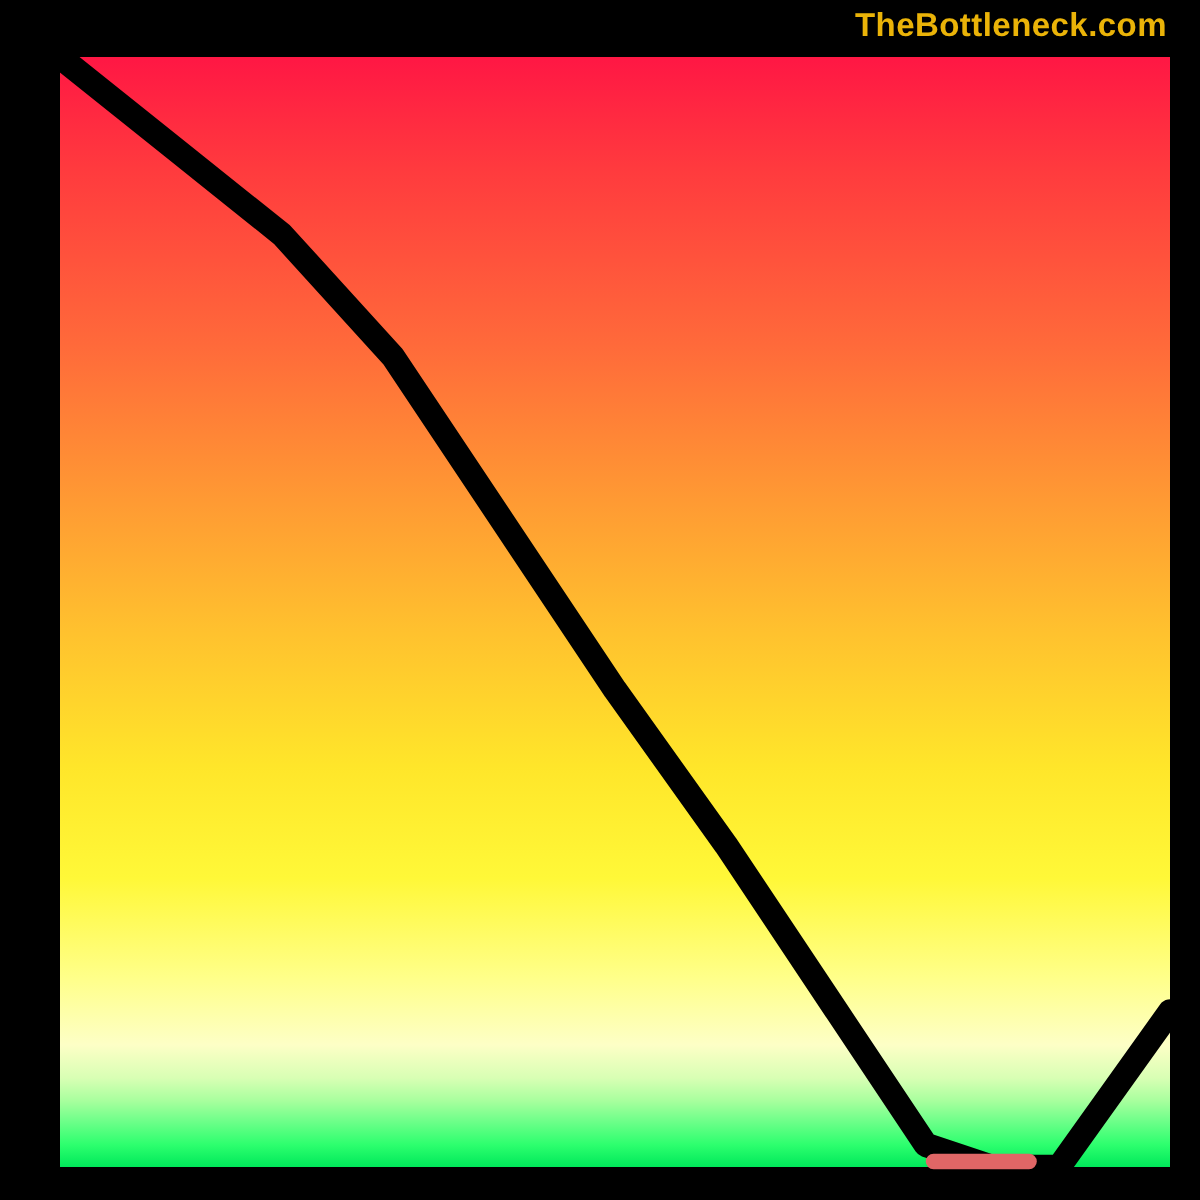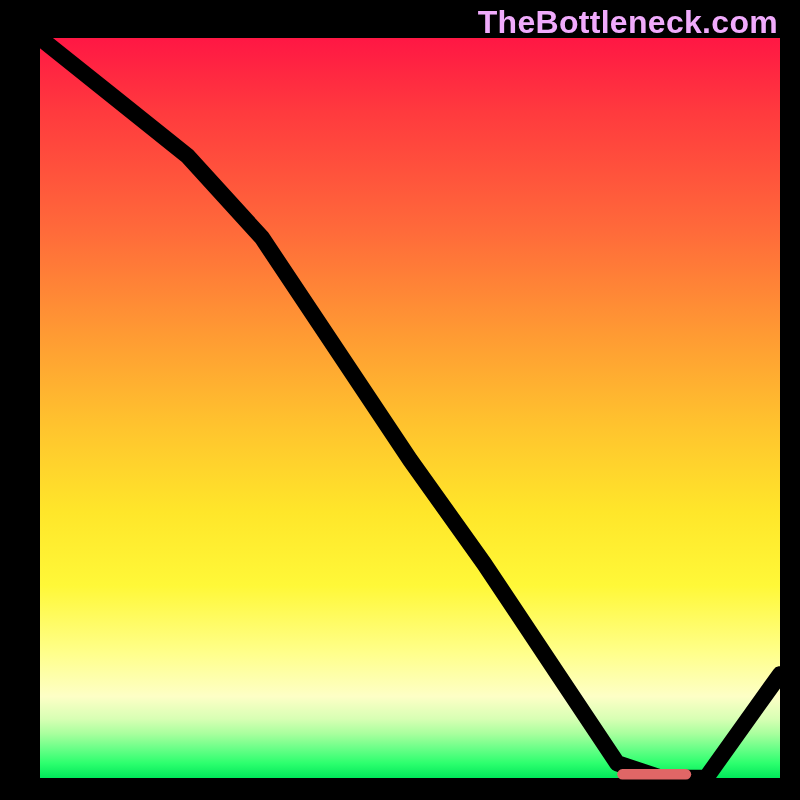--- a/index.html
+++ b/index.html
@@ -14,22 +14,22 @@
   .frame {
     position: relative;
     width: 800px;
     height: 800px;
     background: #000;
   }
   .attribution {
     position: absolute;
     top: 4px;
     right: 22px;
-    color: #f0abfc;
-    font-size: 32px;
+    color: #eab308;
+    font-size: 22px;
     font-weight: 600;
     letter-spacing: 0.3px;
   }
   .plot {
     position: absolute;
     left: 40px;
     top: 38px;
     width: 740px;
     height: 740px;
     background: linear-gradient(

